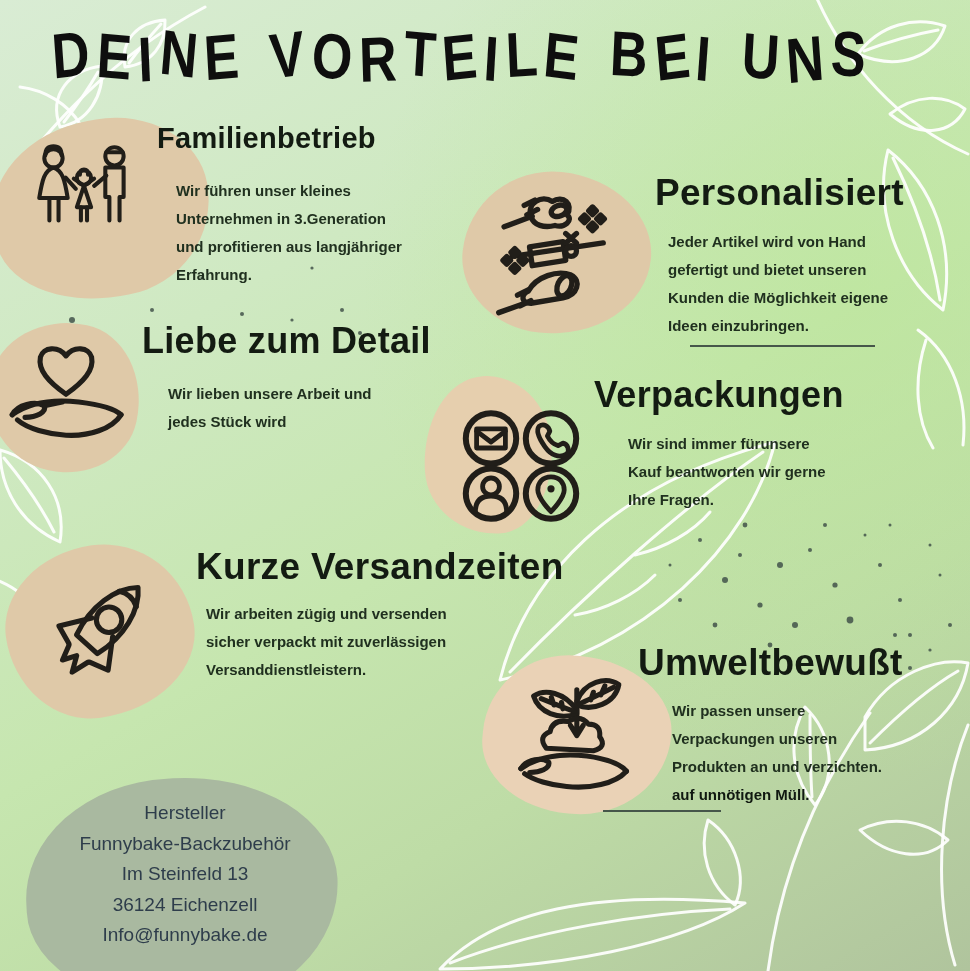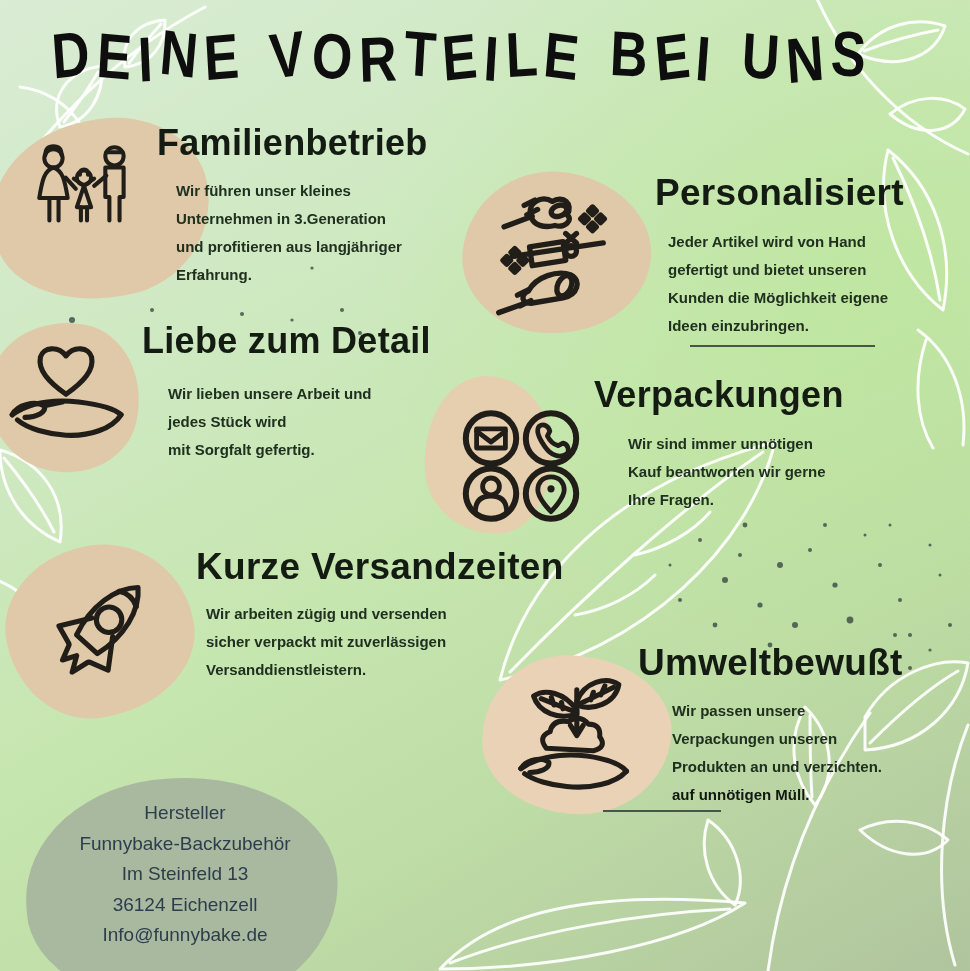--- a/index.html
+++ b/index.html
@@ -27,21 +27,21 @@
   .icon-svg .fill{fill:#211e19;stroke:none;}
 
   .title{
     position:absolute;left:52px;top:20px;width:880px;height:78px;
     font-size:52px;font-weight:bold;color:#0e0e0e;white-space:nowrap;
     letter-spacing:7px;transform:scaleY(1.22);transform-origin:top left;
   }
   .title span{display:inline-block;}
 
   h2.heading{
-    margin:0;position:absolute;font-size:36px;font-weight:bold;color:#131b12;letter-spacing:.3px;
+    margin:0;position:absolute;font-size:29px;font-weight:bold;color:#131b12;letter-spacing:.3px;
   }
   .bodytext{position:absolute;font-size:15px;font-weight:bold;color:#20301f;line-height:28px;}
   .bodytext .bold-line{font-weight:bold;color:#101810;}
   .divider{position:absolute;height:2px;background:#46564a;}
 
   .footer-text{position:absolute;left:45px;top:798px;width:280px;text-align:center;
     font-size:19px;font-weight:normal;color:#2e3d4b;line-height:30.5px;}
 </style>
 </head>
 <body>
@@ -211,40 +211,39 @@
     <path d="M50,46 C36,36 28,27 30,17 C32,9 44,8 50,16 C56,8 68,9 70,17 C72,27 64,36 50,46 Z"></path>
     <path d="M8,62 C22,52 42,50 60,52 C76,54 88,57 93,62"></path>
     <path d="M93,62 C86,73 68,79 50,78 C36,77 20,73 12,66"></path>
     <path d="M8,62 C12,54 26,51 33,55 C35,60 27,64 18,64"></path>
     <path d="M33,55 L47,52"></path>
   </svg>
   <h2 class="heading" style="left:142px;top:320px;font-size:36px;">Liebe zum Detail</h2>
   <div class="bodytext" style="left:168px;top:380px;width:310px;">
     <div>Wir lieben unsere Arbeit und</div>
     <div>jedes Stück wird</div>
-    <div>mit Sorgfalt gefertig.</div>
   </div>
 
   <div class="blob blob-beige2" style="left:424px;top:376px;width:128px;height:158px;border-radius:50% 50% 44% 56% / 58% 45% 55% 42%;transform:rotate(-4deg);"></div>
   <svg class="icon-svg" style="left:455px;top:406px;" width="132" height="120" viewBox="0 0 110 100">
     <circle cx="30" cy="27" r="21" style="stroke-width:5"></circle>
     <rect x="18" y="19" width="24" height="16"></rect>
     <path d="M18,21 L30,30 L42,21"></path>
     <circle cx="80" cy="27" r="21" style="stroke-width:5"></circle>
     <path d="M70,17 c4,-3 8,0 9,4 l-2,4 c2,4 5,7 9,8 l4,-2 c4,1 6,6 3,9 c-6,4 -13,1 -18,-6 c-5,-7 -8,-13 -5,-17 Z"></path>
     <circle cx="30" cy="73" r="21" style="stroke-width:5"></circle>
     <circle cx="30" cy="67" r="7"></circle>
     <path d="M17,88 C17,78 23,75 30,75 C37,75 43,78 43,88"></path>
     <circle cx="80" cy="73" r="21" style="stroke-width:5"></circle>
     <path d="M80,59 C73,59 69,64 69,70 C69,77 80,88 80,88 C80,88 91,77 91,70 C91,64 87,59 80,59 Z"></path>
     <circle class="fill" cx="80" cy="69" r="3"></circle>
   </svg>
   <h2 class="heading" style="left:594px;top:374px;font-size:36px;">Verpackungen</h2>
   <div class="bodytext" style="left:628px;top:430px;width:340px;">
-    <div>Wir sind immer unnötigen</div>
+    <div>Wir sind immer fürunsere</div>
     <div>Kauf beantworten wir gerne</div>
     <div>Ihre Fragen.</div>
   </div>
 
   <div class="blob blob-beige" style="left:6px;top:545px;width:188px;height:172px;border-radius:52% 48% 56% 44% / 46% 54% 46% 54%;transform:rotate(-8deg);"></div>
   <svg class="icon-svg" style="left:28px;top:562px;" width="140" height="140" viewBox="0 0 110 110">
     <g transform="rotate(42 55 55)">
       <path d="M55,8 C68,20 73,44 66,68 L44,68 C37,44 42,20 55,8 Z"></path>
       <circle cx="55" cy="42" r="10"></circle>
       <path d="M46,20 Q55,15 64,20"></path>

